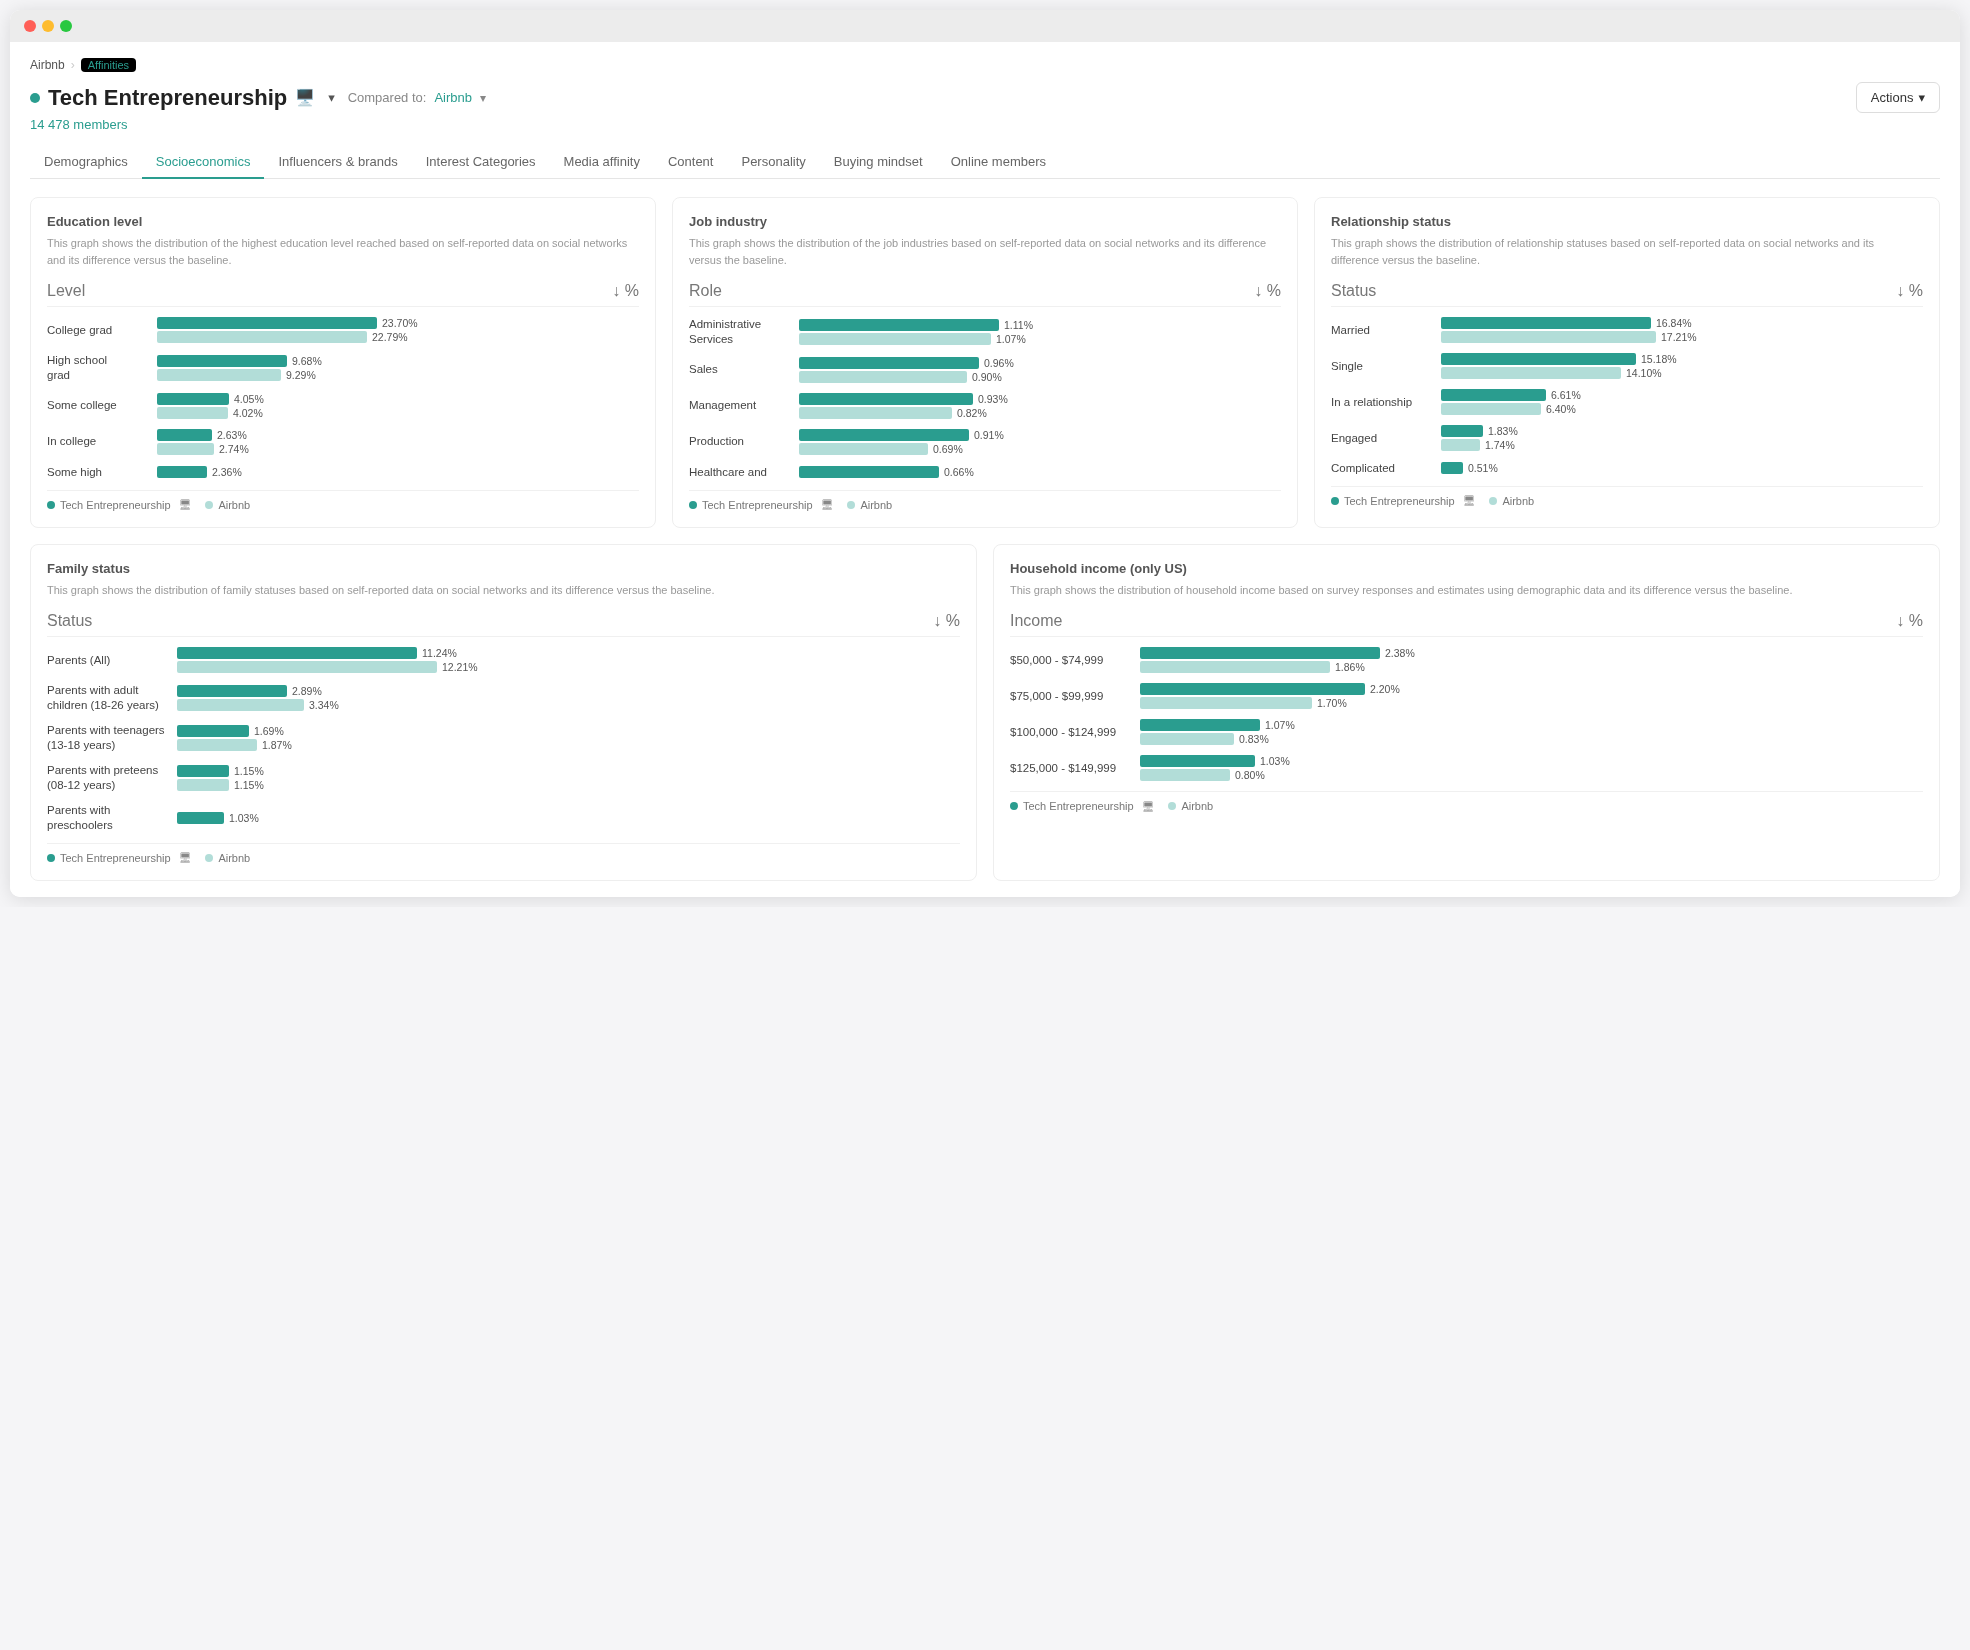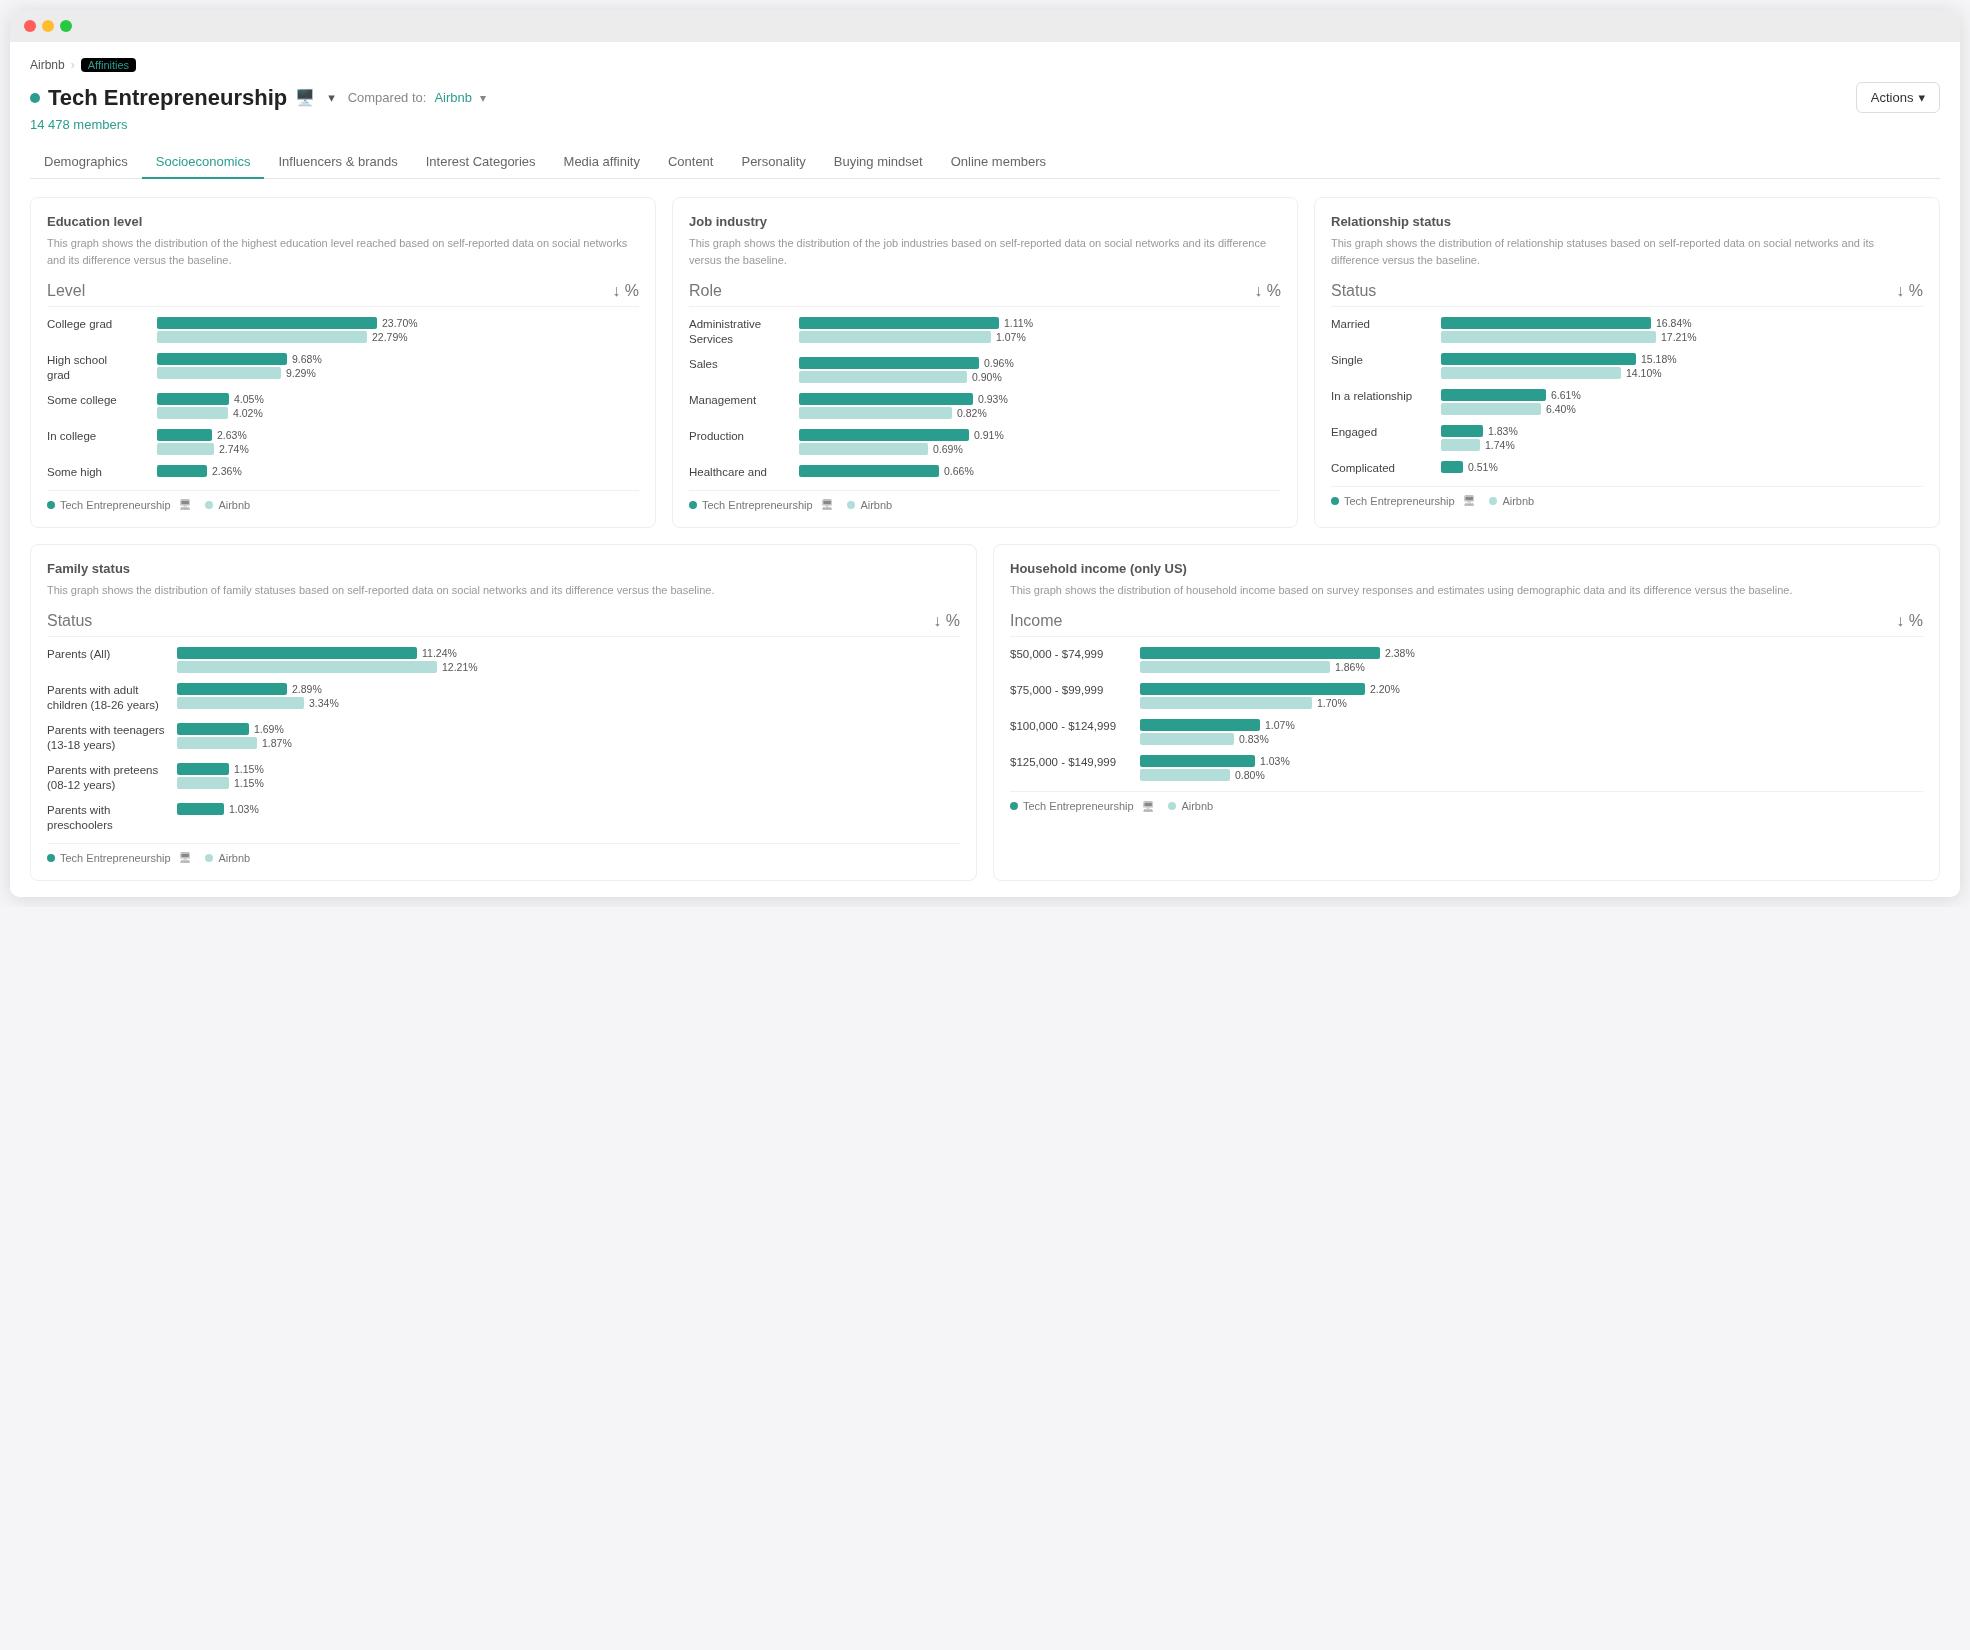--- a/index.html
+++ b/index.html
@@ -26,21 +26,21 @@
     .tabs { display: flex; gap: 0; border-bottom: 1px solid #e5e5e5; margin-bottom: 18px; }
     .tab { padding: 8px 14px; font-size: 13px; color: #666; cursor: pointer; border-bottom: 2px solid transparent; margin-bottom: -1px; text-decoration: none; }
     .tab.active { color: #2a9d8f; border-bottom: 2px solid #2a9d8f; font-weight: 500; }
     .charts-grid-3 { display: grid; grid-template-columns: 1fr 1fr 1fr; gap: 16px; margin-bottom: 16px; }
     .charts-grid-2 { display: grid; grid-template-columns: 1fr 1fr; gap: 16px; }
     .chart-card { border: 1px solid #eee; border-radius: 8px; padding: 16px; background: #fff; }
     .chart-title { font-size: 13px; font-weight: 600; color: #555; margin-bottom: 6px; }
     .chart-desc { font-size: 11px; color: #999; margin-bottom: 14px; line-height: 1.5; }
     .chart-header-row { display: flex; align-items: center; justify-content: space-between; margin-bottom: 10px; padding-bottom: 6px; border-bottom: 1px solid #f0f0f0; }
     .col-label { font-size: 16px; color: #777; font-weight: 400; }
-    .bar-row { display: flex; align-items: flex-start; margin-bottom: 10px; }
+    .bar-row { display: flex; align-items: center; margin-bottom: 10px; }
     .bar-label { width: 110px; font-size: 11.5px; color: #444; flex-shrink: 0; line-height: 1.3; }
     .bar-label-sm { width: 130px; }
     .bars-container { flex: 1; display: flex; flex-direction: column; gap: 2px; }
     .bar-wrap { display: flex; align-items: center; gap: 5px; }
     .bar { height: 12px; border-radius: 2px; }
     .bar-teal { background: #2a9d8f; }
     .bar-light { background: #b2ddd8; }
     .bar-val { font-size: 10.5px; color: #555; white-space: nowrap; }
     .legend { display: flex; gap: 14px; margin-top: 10px; padding-top: 8px; border-top: 1px solid #f0f0f0; }
     .legend-item { display: flex; align-items: center; gap: 5px; font-size: 11px; color: #777; }

